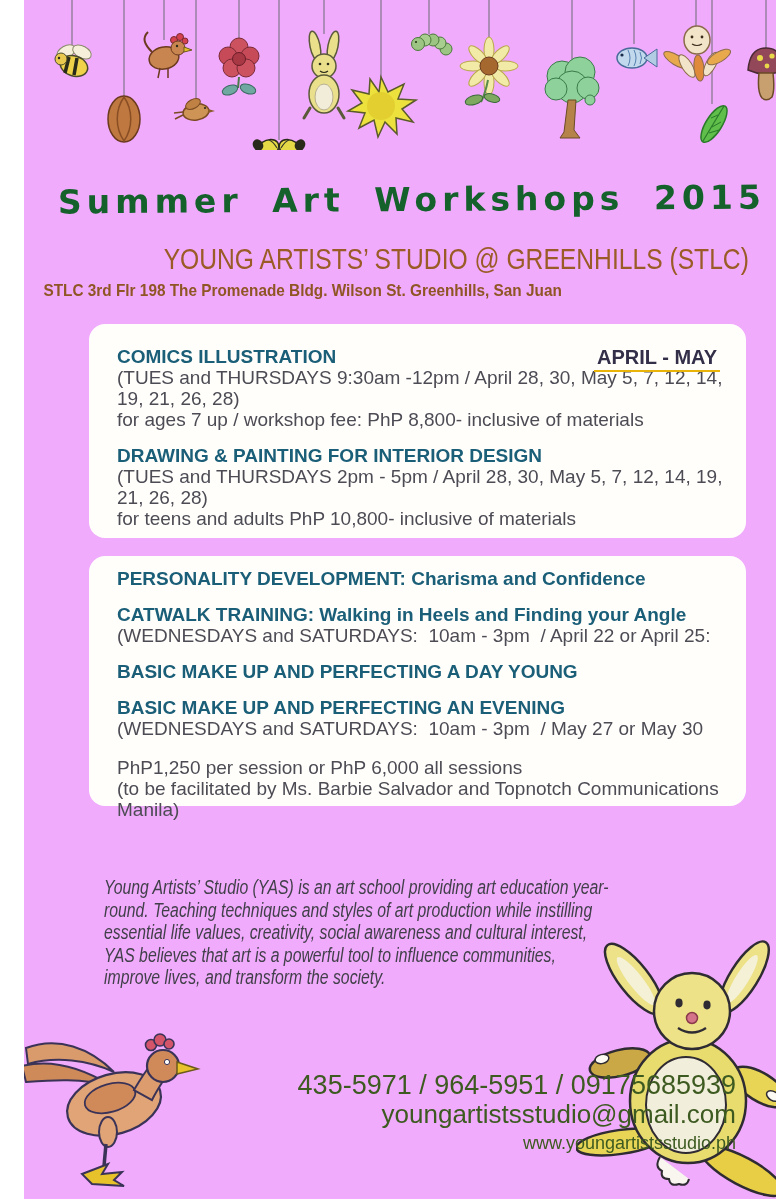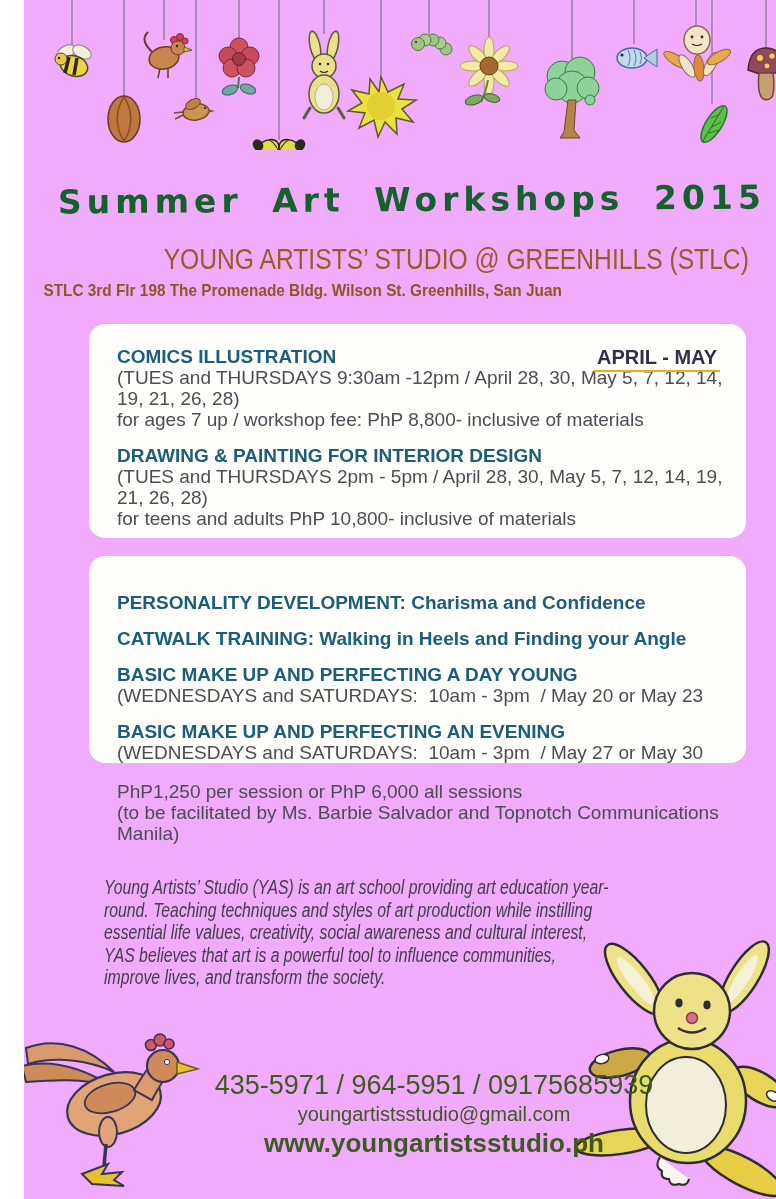--- a/index.html
+++ b/index.html
@@ -25,40 +25,40 @@
   .poster-subtitle { font-size:29px; font-weight:400; color:#9A5B26;
     white-space:nowrap; transform:scaleX(0.85); transform-origin:center; }
   .address-row { position:absolute; top:281px; left:0; width:776px;
     display:flex; }
   .poster-address { font-size:16.5px; font-weight:bold; color:#8F5524;
     white-space:nowrap; transform:scaleX(0.93); transform-origin:center; }
 
   .card { position:absolute; left:65px; width:657px; background:#FFFEFB;
     border-radius:16px; box-sizing:border-box; padding:22px 6px 0 28px; }
   .card-1 { top:324px; height:214px; }
-  .card-2 { top:556px; height:207px; padding-top:36px; }
+  .card-2 { top:556px; height:250px; padding-top:12px; }
   .period-label { position:absolute; top:22px; right:26px;
     font-weight:bold; font-size:20px; color:#332F49;
     border-bottom:2px solid #eab308; padding:0 3px 1px; }
   .ws-block { margin-bottom:15px; }
   .ws-title { color:#1A5E78; font-weight:bold; font-size:19px; line-height:21px; }
   .ws-text, .ws-sched { color:#4D4C55; font-size:19px; line-height:21px;
     white-space:pre-wrap; }
   .card-1 .ws-block:first-of-type { margin-top:20px; }
   .pricing-block { margin-top:18px; color:#4D4C55; font-size:19px; line-height:21px; }
 
   .about-row { position:absolute; top:876px; left:80px; width:660px; }
   .about-text { font-size:20.5px; line-height:22.5px; font-style:italic;
     color:#413F49; transform:scaleX(0.77); transform-origin:left top; }
 
   .contact { position:absolute; top:1070px; left:108px; width:604px;
-    text-align:center; color:#3D5A20; z-index:5; }
+    text-align:right; color:#3D5A20; z-index:5; }
   .contact-phones { font-size:27px; line-height:30px; }
-  .contact-email { font-size:20px; line-height:29px; }
-  .contact-website { font-size:26px; line-height:29px; font-weight:bold; }
+  .contact-email { font-size:26px; line-height:29px; }
+  .contact-website { font-size:18px; line-height:29px; font-weight:normal; }
 
   .chicken-wrap { position:absolute; left:-6px; top:1028px; z-index:2; }
   .rabbit-wrap { position:absolute; left:552px; top:935px; z-index:2; }
 </style>
 </head>
 <body>
 
 <div class="poster">
 
   <svg class="mobile-svg" width="776" height="150" viewBox="0 0 776 150">
@@ -236,24 +236,24 @@
       <div class="ws-text">for teens and adults PhP 10,800- inclusive of materials</div>
     </div>
   </div>
 
   <div class="card card-2">
     <div class="ws-block">
       <div class="ws-title">PERSONALITY DEVELOPMENT: Charisma and Confidence</div>
     </div>
     <div class="ws-block">
       <div class="ws-title">CATWALK TRAINING: Walking in Heels and Finding your Angle</div>
+      <div class="ws-sched">(WEDNESDAYS and SATURDAYS:  10am - 3pm  / April 22 or April 25:</div>
     </div>
     <div class="ws-block">
       <div class="ws-title">BASIC MAKE UP AND PERFECTING A DAY YOUNG</div>
-      <div class="ws-sched">(WEDNESDAYS and SATURDAYS:  10am - 3pm  / May 20 or May 23</div>
     </div>
     <div class="ws-block">
       <div class="ws-title">BASIC MAKE UP AND PERFECTING AN EVENING</div>
       <div class="ws-sched">(WEDNESDAYS and SATURDAYS:  10am - 3pm  / May 27 or May 30</div>
     </div>
     <div class="pricing-block">
       <div>PhP1,250 per session or PhP 6,000 all sessions</div>
       <div>(to be facilitated by Ms. Barbie Salvador and Topnotch Communications Manila)</div>
     </div>
   </div>

